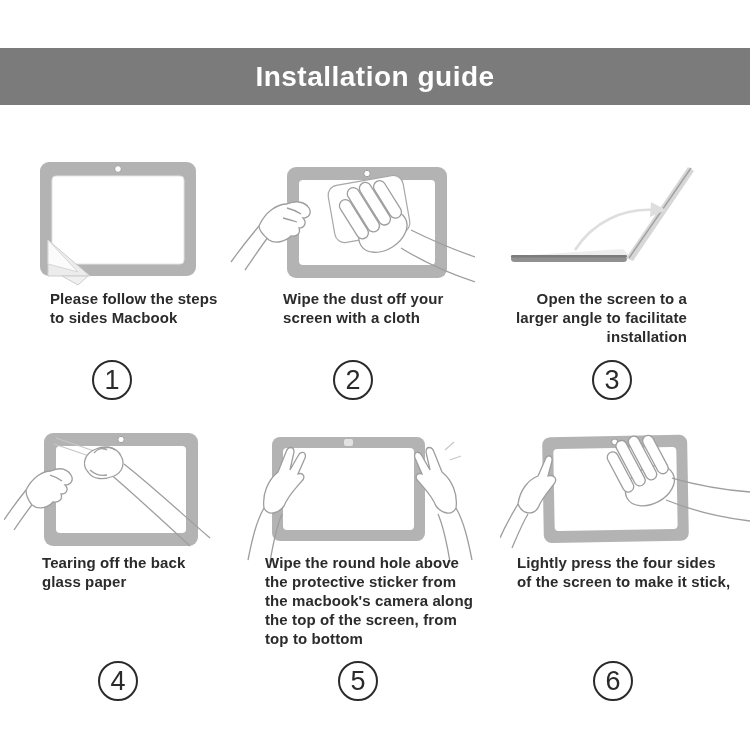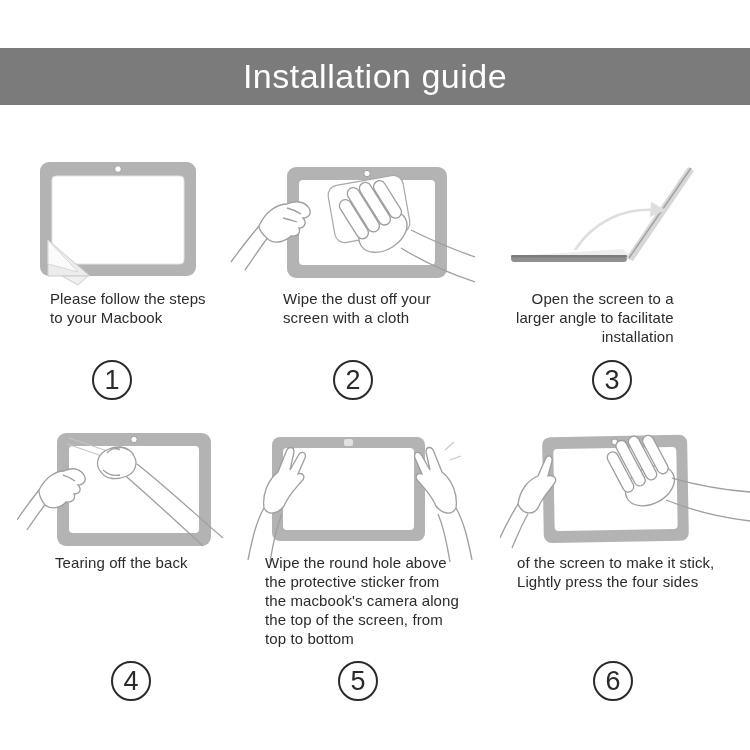--- a/index.html
+++ b/index.html
@@ -1,43 +1,43 @@
 <!DOCTYPE html>
 <html><head>
 <meta charset="utf-8">
 <style>
   html,body{margin:0;padding:0;}
   body{width:750px;height:750px;background:#ffffff;font-family:"Liberation Sans",sans-serif;}
   .page{position:relative;width:750px;height:750px;background:#ffffff;overflow:hidden;}
 
   .banner{position:absolute;left:0;top:48px;width:750px;height:57px;background:#7b7b7b;
           display:flex;align-items:center;justify-content:center;}
-  .banner .title{color:#ffffff;font-size:34px;font-weight:400;letter-spacing:.5px;}
+  .banner .title{color:#ffffff;font-size:28px;font-weight:700;letter-spacing:.5px;}
 
   .step{position:absolute;}
   .illus{position:absolute;left:0;top:0;}
   .caption{position:absolute;font-size:15px;line-height:19px;color:#2b2b2b;letter-spacing:.1px;}
-  .caption div{white-space:nowrap;}
+  .caption div{white-space:nowrap;font-weight:bold;}
   .badge{position:absolute;width:40px;height:40px;border:2px solid #2a2a2a;border-radius:50%;
          display:flex;align-items:center;justify-content:center;
          font-size:27px;color:#2a2a2a;box-sizing:border-box;background:#fff;}
 
   .s1{left:30px;top:150px;width:205px;height:290px;}
   .s1 .caption{left:20px;top:139px;}
   .s1 .badge{left:62px;top:210px;}
 
   .s2{left:225px;top:150px;width:250px;height:290px;}
   .s2 .caption{left:58px;top:139px;}
   .s2 .badge{left:108px;top:210px;}
 
   .s3{left:495px;top:150px;width:255px;height:290px;}
   .s3 .caption{left:21px;top:139px;text-align:right;}
   .s3 .badge{left:97px;top:210px;}
 
-  .s4{left:17px;top:420px;width:240px;height:300px;padding-left:36px;}
+  .s4{left:4px;top:420px;width:240px;height:300px;padding-left:36px;}
   .s4 .caption{left:38px;top:133px;}
   .s4 .badge{left:94px;top:241px;}
 
   .s5{left:240px;top:420px;width:270px;height:300px;}
   .s5 .caption{left:25px;top:133px;}
   .s5 .badge{left:98px;top:241px;}
 
   .s6{left:500px;top:420px;width:250px;height:300px;}
   .s6 .caption{left:17px;top:133px;}
   .s6 .badge{left:93px;top:241px;}
@@ -63,21 +63,21 @@
         <circle cx="88" cy="19" r="3.4" fill="#ffffff" stroke="#9e9e9e" stroke-width="1"></circle>
       </g>
       <g>
         <path d="M 18,90 L 60,126 L 18,126 Z" fill="#ececec" stroke="#cccccc" stroke-width="1"></path>
         <path d="M 18,90 L 48,122 L 18,114 Z" fill="#fbfbfb" stroke="#d6d6d6" stroke-width="1"></path>
         <path d="M 32,126 L 48,135 L 58,126 Z" fill="#f0f0f0" stroke="#cccccc" stroke-width="1"></path>
       </g>
     </svg>
     <div class="caption">
       <div>Please follow the steps</div>
-      <div>to your Macbook</div>
+      <div>to sides Macbook</div>
     </div>
     <div class="badge">
       <span>1</span>
     </div>
   </section>
 
   <section class="step s2">
     <svg class="illus" width="250" height="140" viewBox="0 0 250 140">
       <g>
         <rect x="62" y="17" width="160" height="111" rx="9" fill="#b3b3b3"></rect>
@@ -160,20 +160,21 @@
       </g>
       <g>
         <path class="armline" d="M 0,100 C 8,88 14,80 22,70"></path>
         <path class="armline" d="M 10,110 C 18,98 24,90 30,82"></path>
         <path class="hand" d="M 22,70 C 28,58 38,51 47,51 C 56,47 63,49 67,55 C 70,60 67,65 61,65 C 65,69 63,74 57,74 C 59,79 55,83 49,82 C 44,88 34,90 28,85 C 24,80 22,75 22,70 Z"></path>
         <path class="armline" d="M 46,55 q 7,2 12,6"></path>
       </g>
     </svg>
     <div class="caption">
       <div>Tearing off the back</div>
+      <div>glass paper</div>
     </div>
     <div class="badge">
       <span>4</span>
     </div>
   </section>
 
   <section class="step s5">
     <svg class="illus" width="270" height="145" viewBox="0 0 270 145">
       <g>
         <rect x="32" y="17" width="153" height="104" rx="8" fill="#b3b3b3"></rect>
@@ -225,21 +226,21 @@
           <rect class="hand" x="114" y="20" width="11" height="44" rx="5.5"></rect>
           <rect class="hand" x="127" y="14" width="11" height="50" rx="5.5"></rect>
           <rect class="hand" x="140" y="16" width="11" height="48" rx="5.5"></rect>
           <rect class="hand" x="153" y="22" width="11" height="42" rx="5.5"></rect>
         </g>
         <path class="armline" d="M 172,58 C 200,66 226,70 250,72"></path>
         <path class="armline" d="M 166,80 C 196,92 224,98 250,101"></path>
       </g>
     </svg>
     <div class="caption">
+      <div>Lightly press the four sides</div>
       <div>of the screen to make it stick,</div>
-      <div>Lightly press the four sides</div>
     </div>
     <div class="badge">
       <span>6</span>
     </div>
   </section>
 
 </div>
 
 </body></html>

